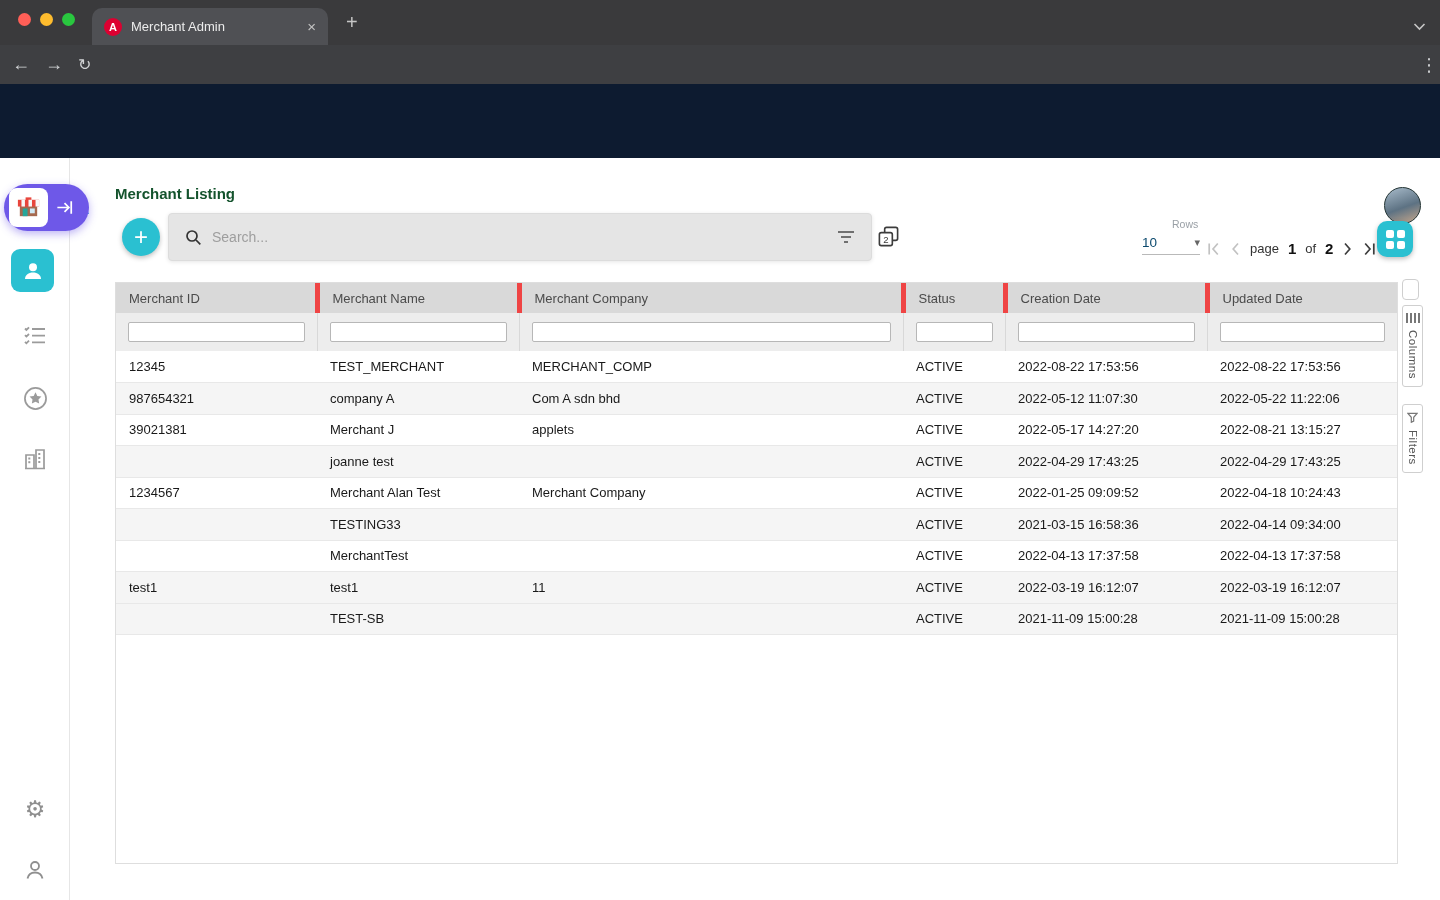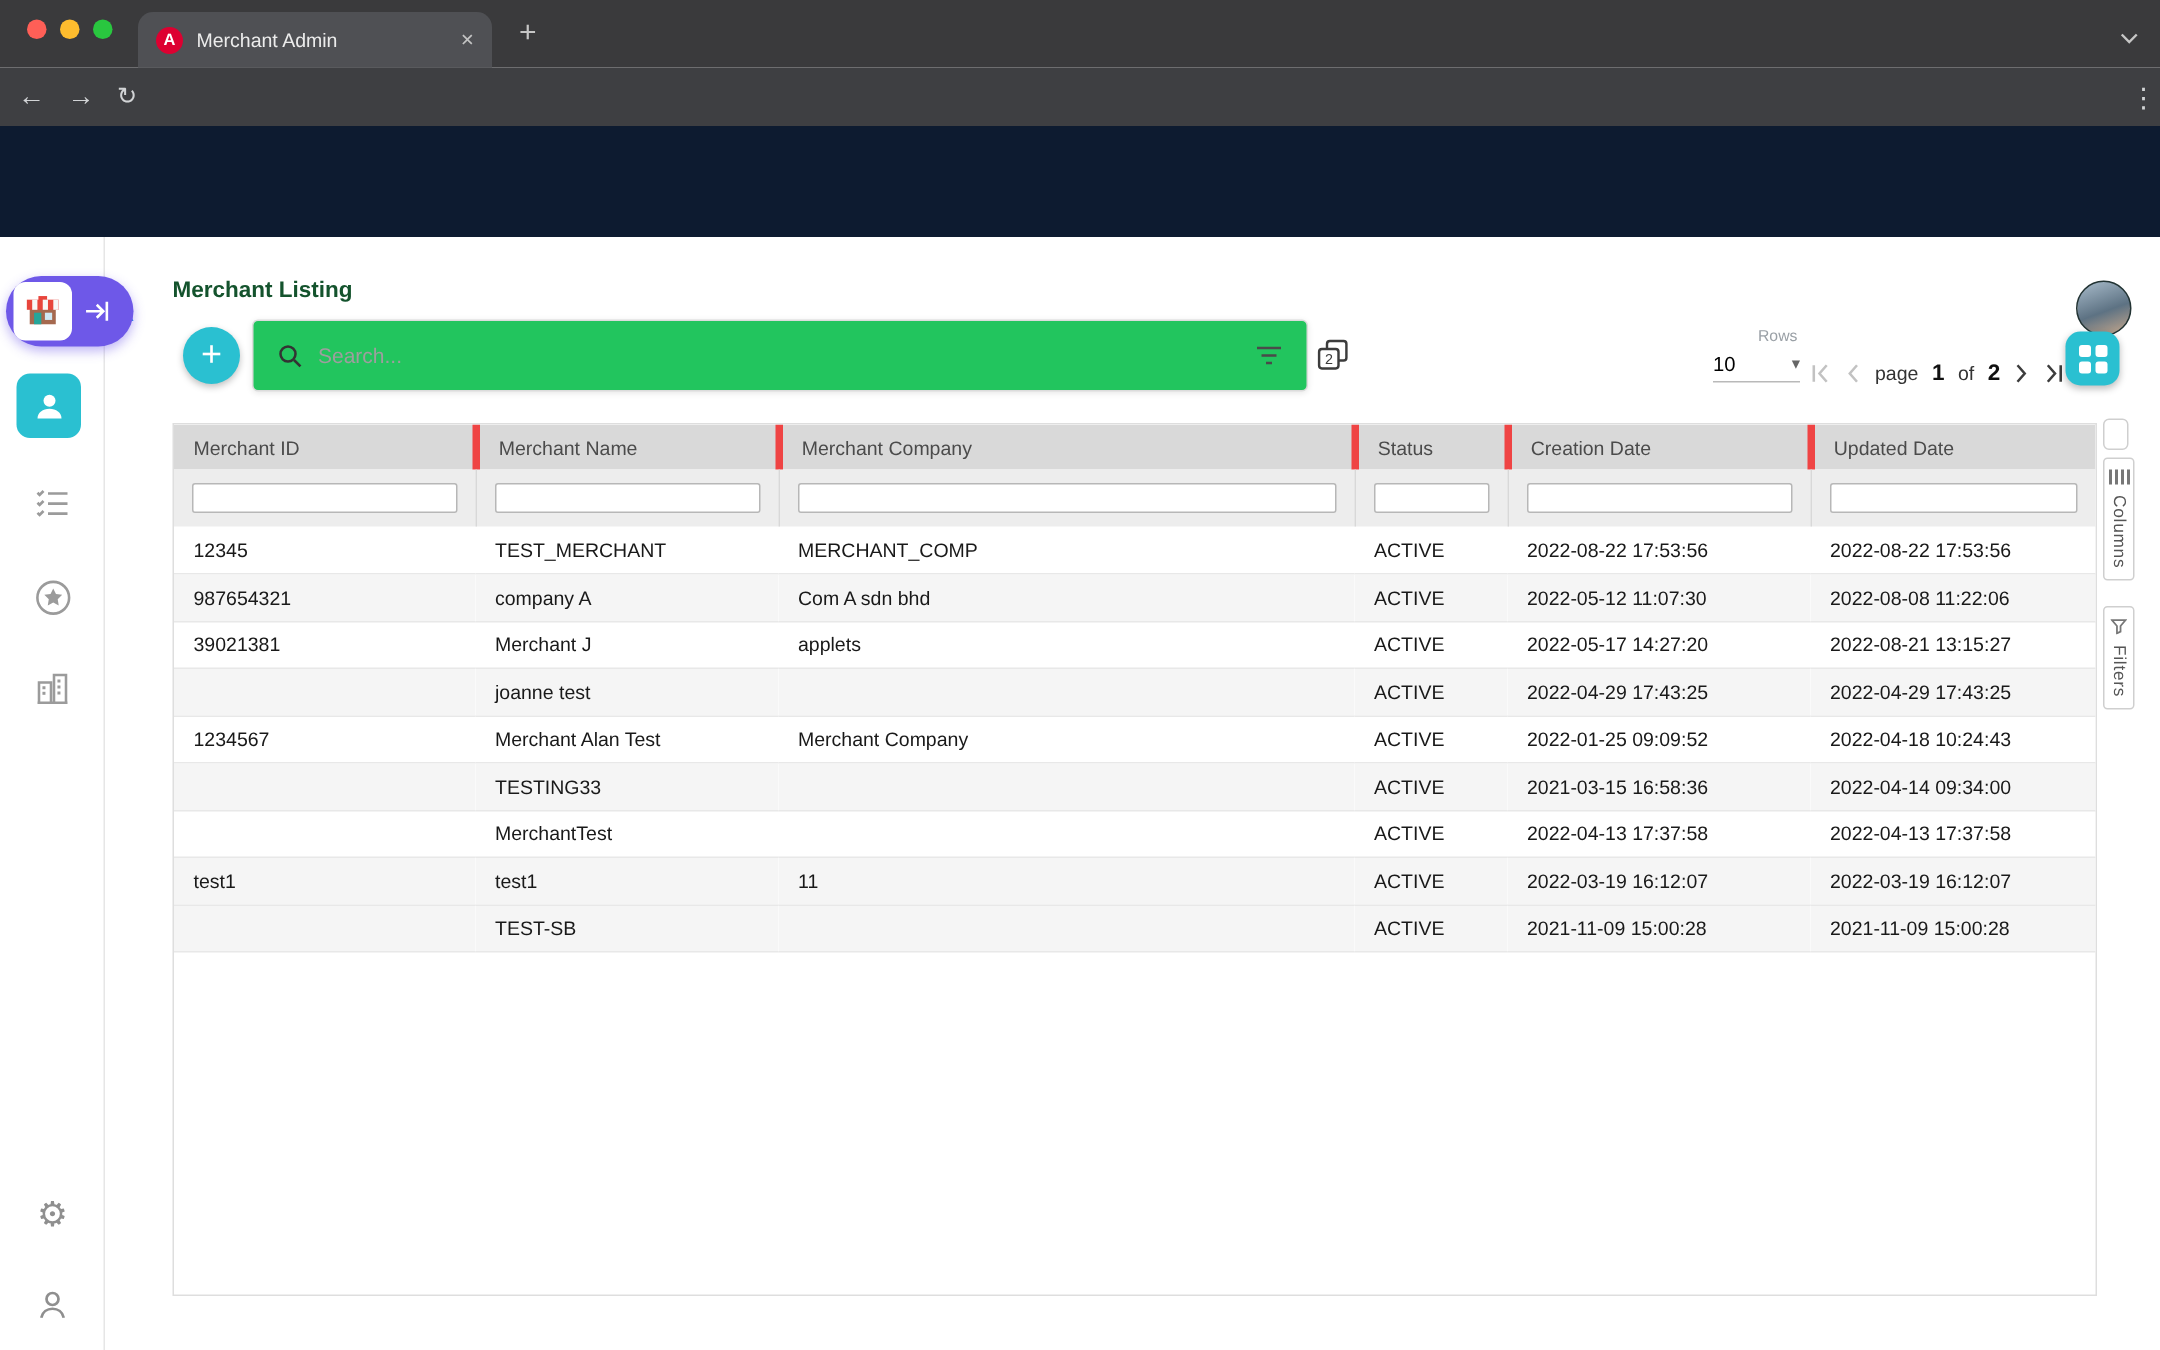--- a/index.html
+++ b/index.html
@@ -49,33 +49,33 @@
   .side-btn-active { position:absolute; left:11px; top:249px; width:43px; height:43px; border-radius:9px;
     background:#2ac0d1; display:flex; align-items:center; justify-content:center; }
   .side-ic { position:absolute; left:0; width:70px; display:flex; justify-content:center; }
   .glyph-ic { color:#8f8f8f; font-size:23px; line-height:1; }
 
   
   .page-title { position:absolute; left:115px; top:185px; font-size:15px; font-weight:bold; color:#14532d; }
   .add-btn { position:absolute; left:122px; top:218px; width:38px; height:38px; border-radius:50%;
     background:#2ac0d1; color:#fff; font-size:24px; display:flex; align-items:center; justify-content:center;
     box-shadow:0 2px 5px rgba(0,0,0,.25); border:none; }
-  .search-box { position:absolute; left:168px; top:213px; width:704px; height:48px; background:#22c55e;
+  .search-box { position:absolute; left:168px; top:213px; width:704px; height:48px; background:#e5e5e5;
     border:1px solid #dcdcdc; border-radius:4px; box-shadow:0 1px 4px rgba(0,0,0,.10);
     display:flex; align-items:center; padding:0 16px; }
   .search-input { flex:1; border:none; outline:none; font-size:14px; margin-left:10px; color:#333;
     font-family:"Liberation Sans",sans-serif; background:transparent; }
   .search-input::placeholder { color:#9e9e9e; }
   .pages-icon { position:absolute; left:877px; top:225px; }
 
   .rows-box { position:absolute; left:1142px; top:218px; width:58px; }
   .rows-label { font-size:10.5px; color:#9aa0a6;padding-left:30px; }
   .rows-select { display:flex; align-items:center; justify-content:space-between; margin-top:5px;
     border-bottom:1px solid #b9b9b9; padding-bottom:4px; }
-  .rows-value { font-size:13.5px; color:#000000; }
+  .rows-value { font-size:13.5px; color:#0c4a6e; }
   .rows-caret { font-size:11px; color:#666; }
 
   .pager { position:absolute; left:1206px; top:240px; display:flex; align-items:center; gap:9px; }
   .pg-ic { display:flex; }
   .pg-disabled { color:#c2c2c2; } .pg-enabled { color:#3d3d3d; }
   .pg-word { font-size:13px; color:#333; }
   .pg-num { font-size:15px; font-weight:bold; color:#111; }
 
   .grid-btn { position:absolute; left:1377px; top:221px; width:36px; height:36px; border-radius:10px;
     background:#2ac0d1; display:flex; align-items:center; justify-content:center;
@@ -363,21 +363,21 @@
             <td>ACTIVE</td>
             <td>2022-08-22 17:53:56</td>
             <td>2022-08-22 17:53:56</td>
           </tr>
           <tr class="alt">
             <td>987654321</td>
             <td>company A</td>
             <td>Com A sdn bhd</td>
             <td>ACTIVE</td>
             <td>2022-05-12 11:07:30</td>
-            <td>2022-08-08 11:22:06</td>
+            <td>2022-05-22 11:22:06</td>
           </tr>
           <tr>
             <td>39021381</td>
             <td>Merchant J</td>
             <td>applets</td>
             <td>ACTIVE</td>
             <td>2022-05-17 14:27:20</td>
             <td>2022-08-21 13:15:27</td>
           </tr>
           <tr class="alt">

